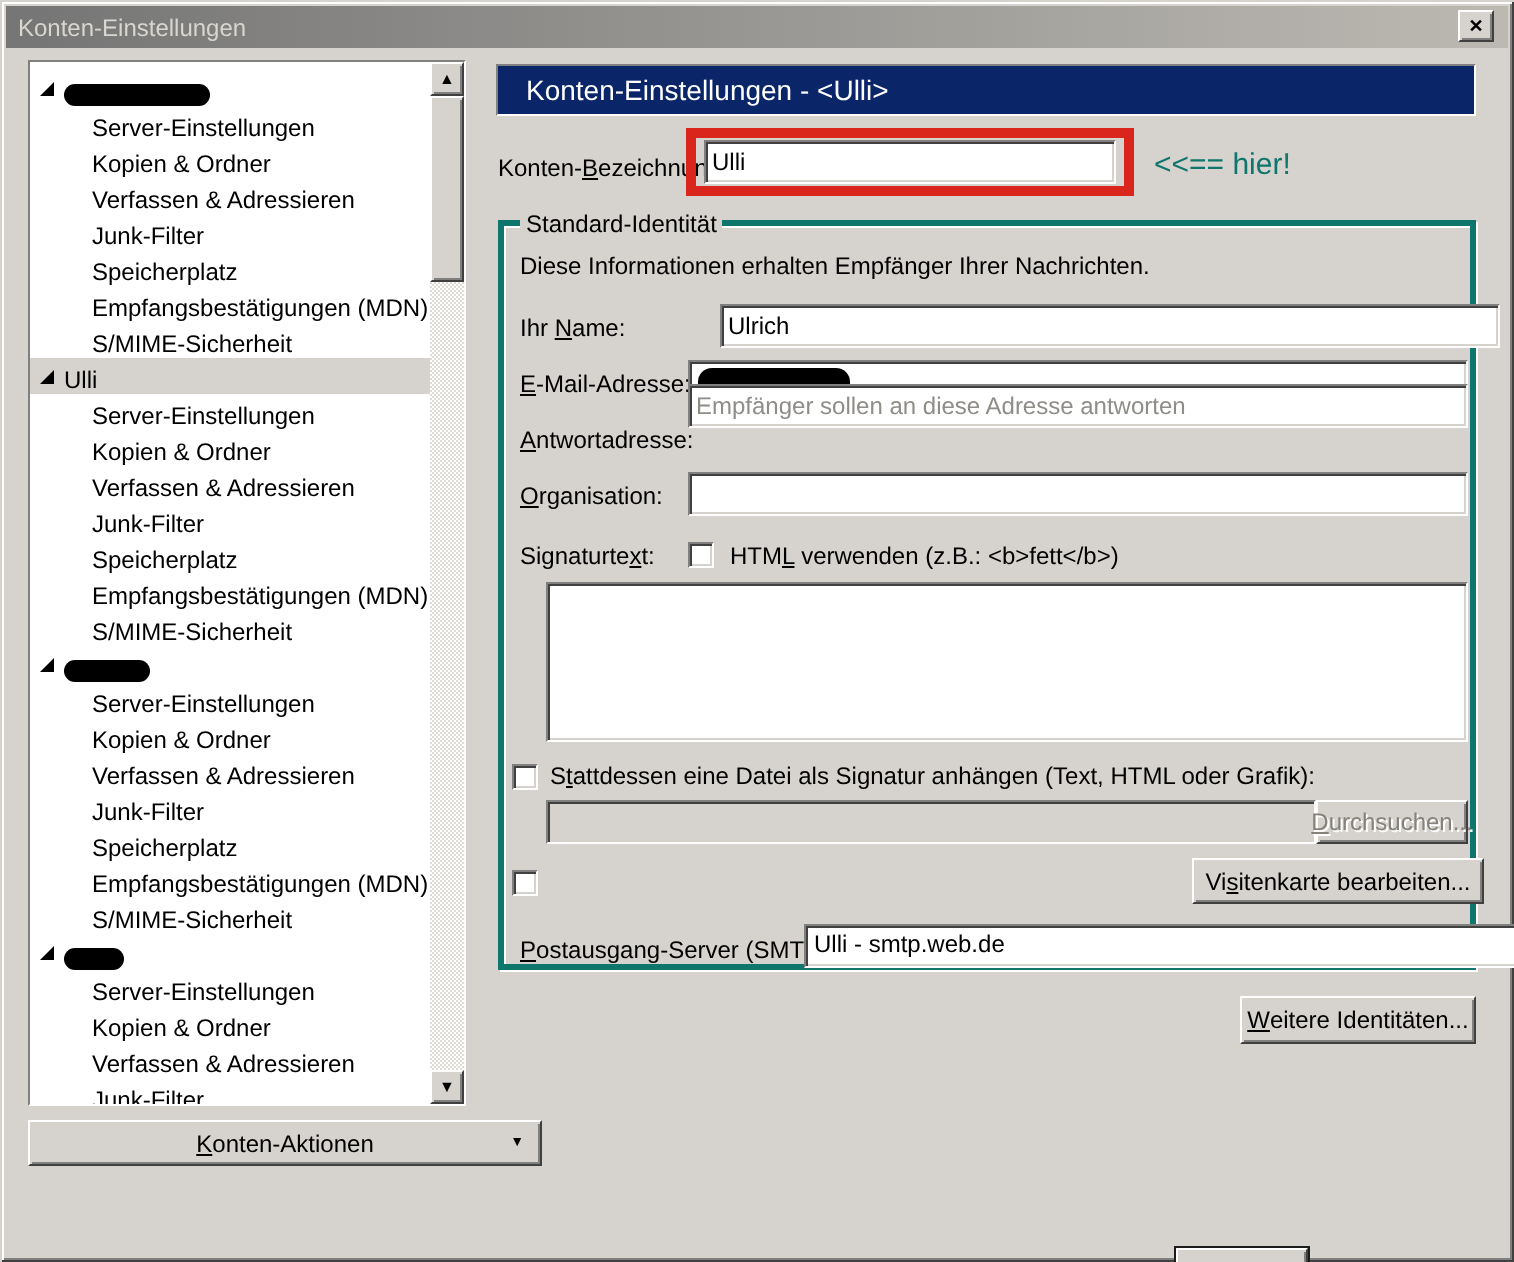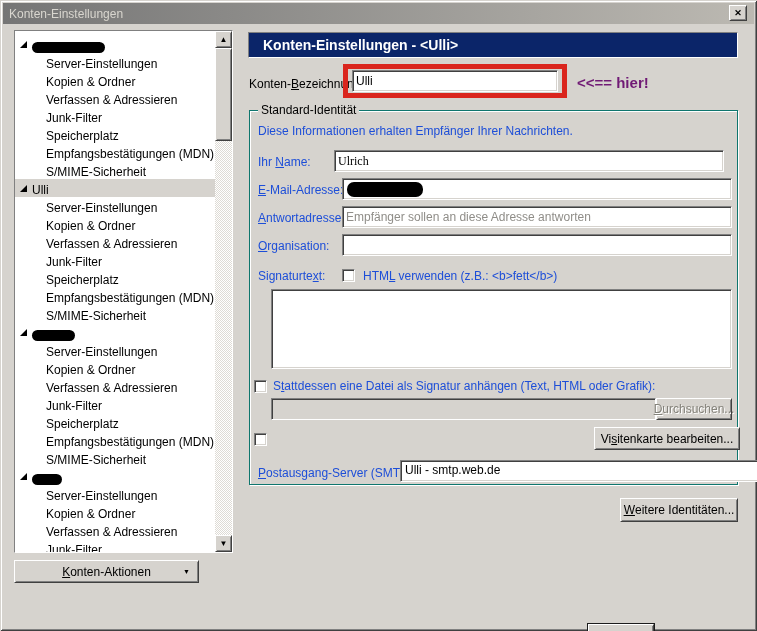--- a/index.html
+++ b/index.html
@@ -26,44 +26,44 @@
   .row.sel{background:#d6d3ce;}
   .tri{position:absolute;left:5px;top:6px;width:0;height:0;border-left:7px solid transparent;border-bottom:7px solid #000;}
   .blob{display:inline-block;height:11px;border-radius:6px;background:#000;}
   #vscroll{position:absolute;top:0;right:0;bottom:0;width:17px;
     background-image:conic-gradient(#fff 90deg,#dedbd5 90deg 180deg,#fff 180deg 270deg,#dedbd5 270deg);background-size:2px 2px;}
   .sbtn{position:absolute;left:0;width:17px;height:17px;display:flex;align-items:center;justify-content:center;padding:0;}
   .sbtn.up{top:0}.sbtn.down{bottom:0}
   .sbtn span{font-size:8px;line-height:1;color:#000;}
   #sthumb{position:absolute;left:0;top:17px;width:17px;height:93px;}
   
-  #actionsbtn{position:absolute;left:14px;top:560px;width:185px;height:23px;display:flex;align-items:center;justify-content:center;font-size:12px;}
+  #actionsbtn{position:absolute;left:14px;top:560px;width:257px;height:23px;display:flex;align-items:center;justify-content:center;font-size:12px;}
   #actionsbtn .caret{position:absolute;right:8px;top:7px;font-size:7px;line-height:1;}
   
   #header{position:absolute;left:248px;top:32px;width:490px;height:26px;background:#0b2569;
     border:1px solid;border-color:#808080 #fff #fff #808080;display:flex;align-items:center;padding-left:14px;}
-  #header span{color:#fff;font-weight:bold;font-size:14px;}
+  #header span{color:#fff;font-weight:normal;font-size:14px;}
   
   .lbl{position:absolute;font-size:12px;color:#000;white-space:nowrap;}
   #kblabel{left:249px;top:77px;}
   #redbox{position:absolute;left:343px;top:64px;width:224px;height:34px;border:5px solid #da251d;display:flex;align-items:center;}
   #redbox input{margin-left:4px;width:206px;height:22px;}
-  #annotation{position:absolute;left:577px;top:74px;color:#701a75;font-weight:bold;font-size:15px;}
+  #annotation{position:absolute;left:577px;top:74px;color:#0f766e;font-weight:normal;font-size:15px;}
   
   #groupbox{position:absolute;left:249px;top:110px;width:489px;height:375px;
-    border:1px solid #0f766e;box-shadow:inset 1px 1px 0 #fff, 1px 1px 0 #fff;}
+    border:3px solid #0f766e;box-shadow:inset 1px 1px 0 #fff, 1px 1px 0 #fff;}
   #legend{position:absolute;left:8px;top:-8px;background:#d6d3ce;padding:0 3px;font-size:12px;}
-  .gb{position:absolute;font-size:12px;color:#1d4ed8;white-space:nowrap;}
+  .gb{position:absolute;font-size:12px;color:#000000;white-space:nowrap;}
   #info{left:8px;top:13px;}
   .field{font-size:12px;padding:1px 3px;outline:none;color:#000;}
   input.field::placeholder{color:#8f8d88;opacity:1;}
-  #lbl-name{left:8px;top:44px;} #in-name{left:84px;top:39px;width:390px;height:22px;font-family:Liberation Serif, serif;}
+  #lbl-name{left:8px;top:44px;} #in-name{left:108px;top:39px;width:390px;height:22px;}
   #lbl-email{left:8px;top:72px;} #in-email{left:92px;top:67px;width:390px;height:22px;}
   #emailblob{position:absolute;left:97px;top:71px;width:76px;height:15px;border-radius:7px;background:#000;}
-  #lbl-reply{left:8px;top:100px;} #in-reply{left:92px;top:95px;width:390px;height:22px;}
+  #lbl-reply{left:8px;top:100px;} #in-reply{left:92px;top:79px;width:390px;height:22px;}
   #lbl-org{left:8px;top:128px;} #in-org{left:92px;top:123px;width:390px;height:22px;}
   #lbl-sig{left:8px;top:158px;}
   .cb{position:absolute;width:13px;height:13px;background:#fff;border:1px solid;border-color:#808080 #fff #fff #808080;
     box-shadow:inset 1px 1px 0 #404040, inset -1px -1px 0 #d6d3ce;}
   #cb-html{left:92px;top:158px;} #lbl-html{left:113px;top:158px;}
   #sigtext{position:absolute;left:21px;top:178px;width:461px;height:80px;resize:none;}
   #cb-file{left:4px;top:269px;} #lbl-file{left:23px;top:268px;}
   #in-file{left:21px;top:287px;width:385px;height:22px;background:#d6d3ce;}
   #btn-browse{left:406px;top:287px;width:76px;height:22px;color:#84827a;text-shadow:1px 1px 0 #fff;}
   #cb-vcard{left:4px;top:322px;} #lbl-vcard{left:23px;top:321px;}

